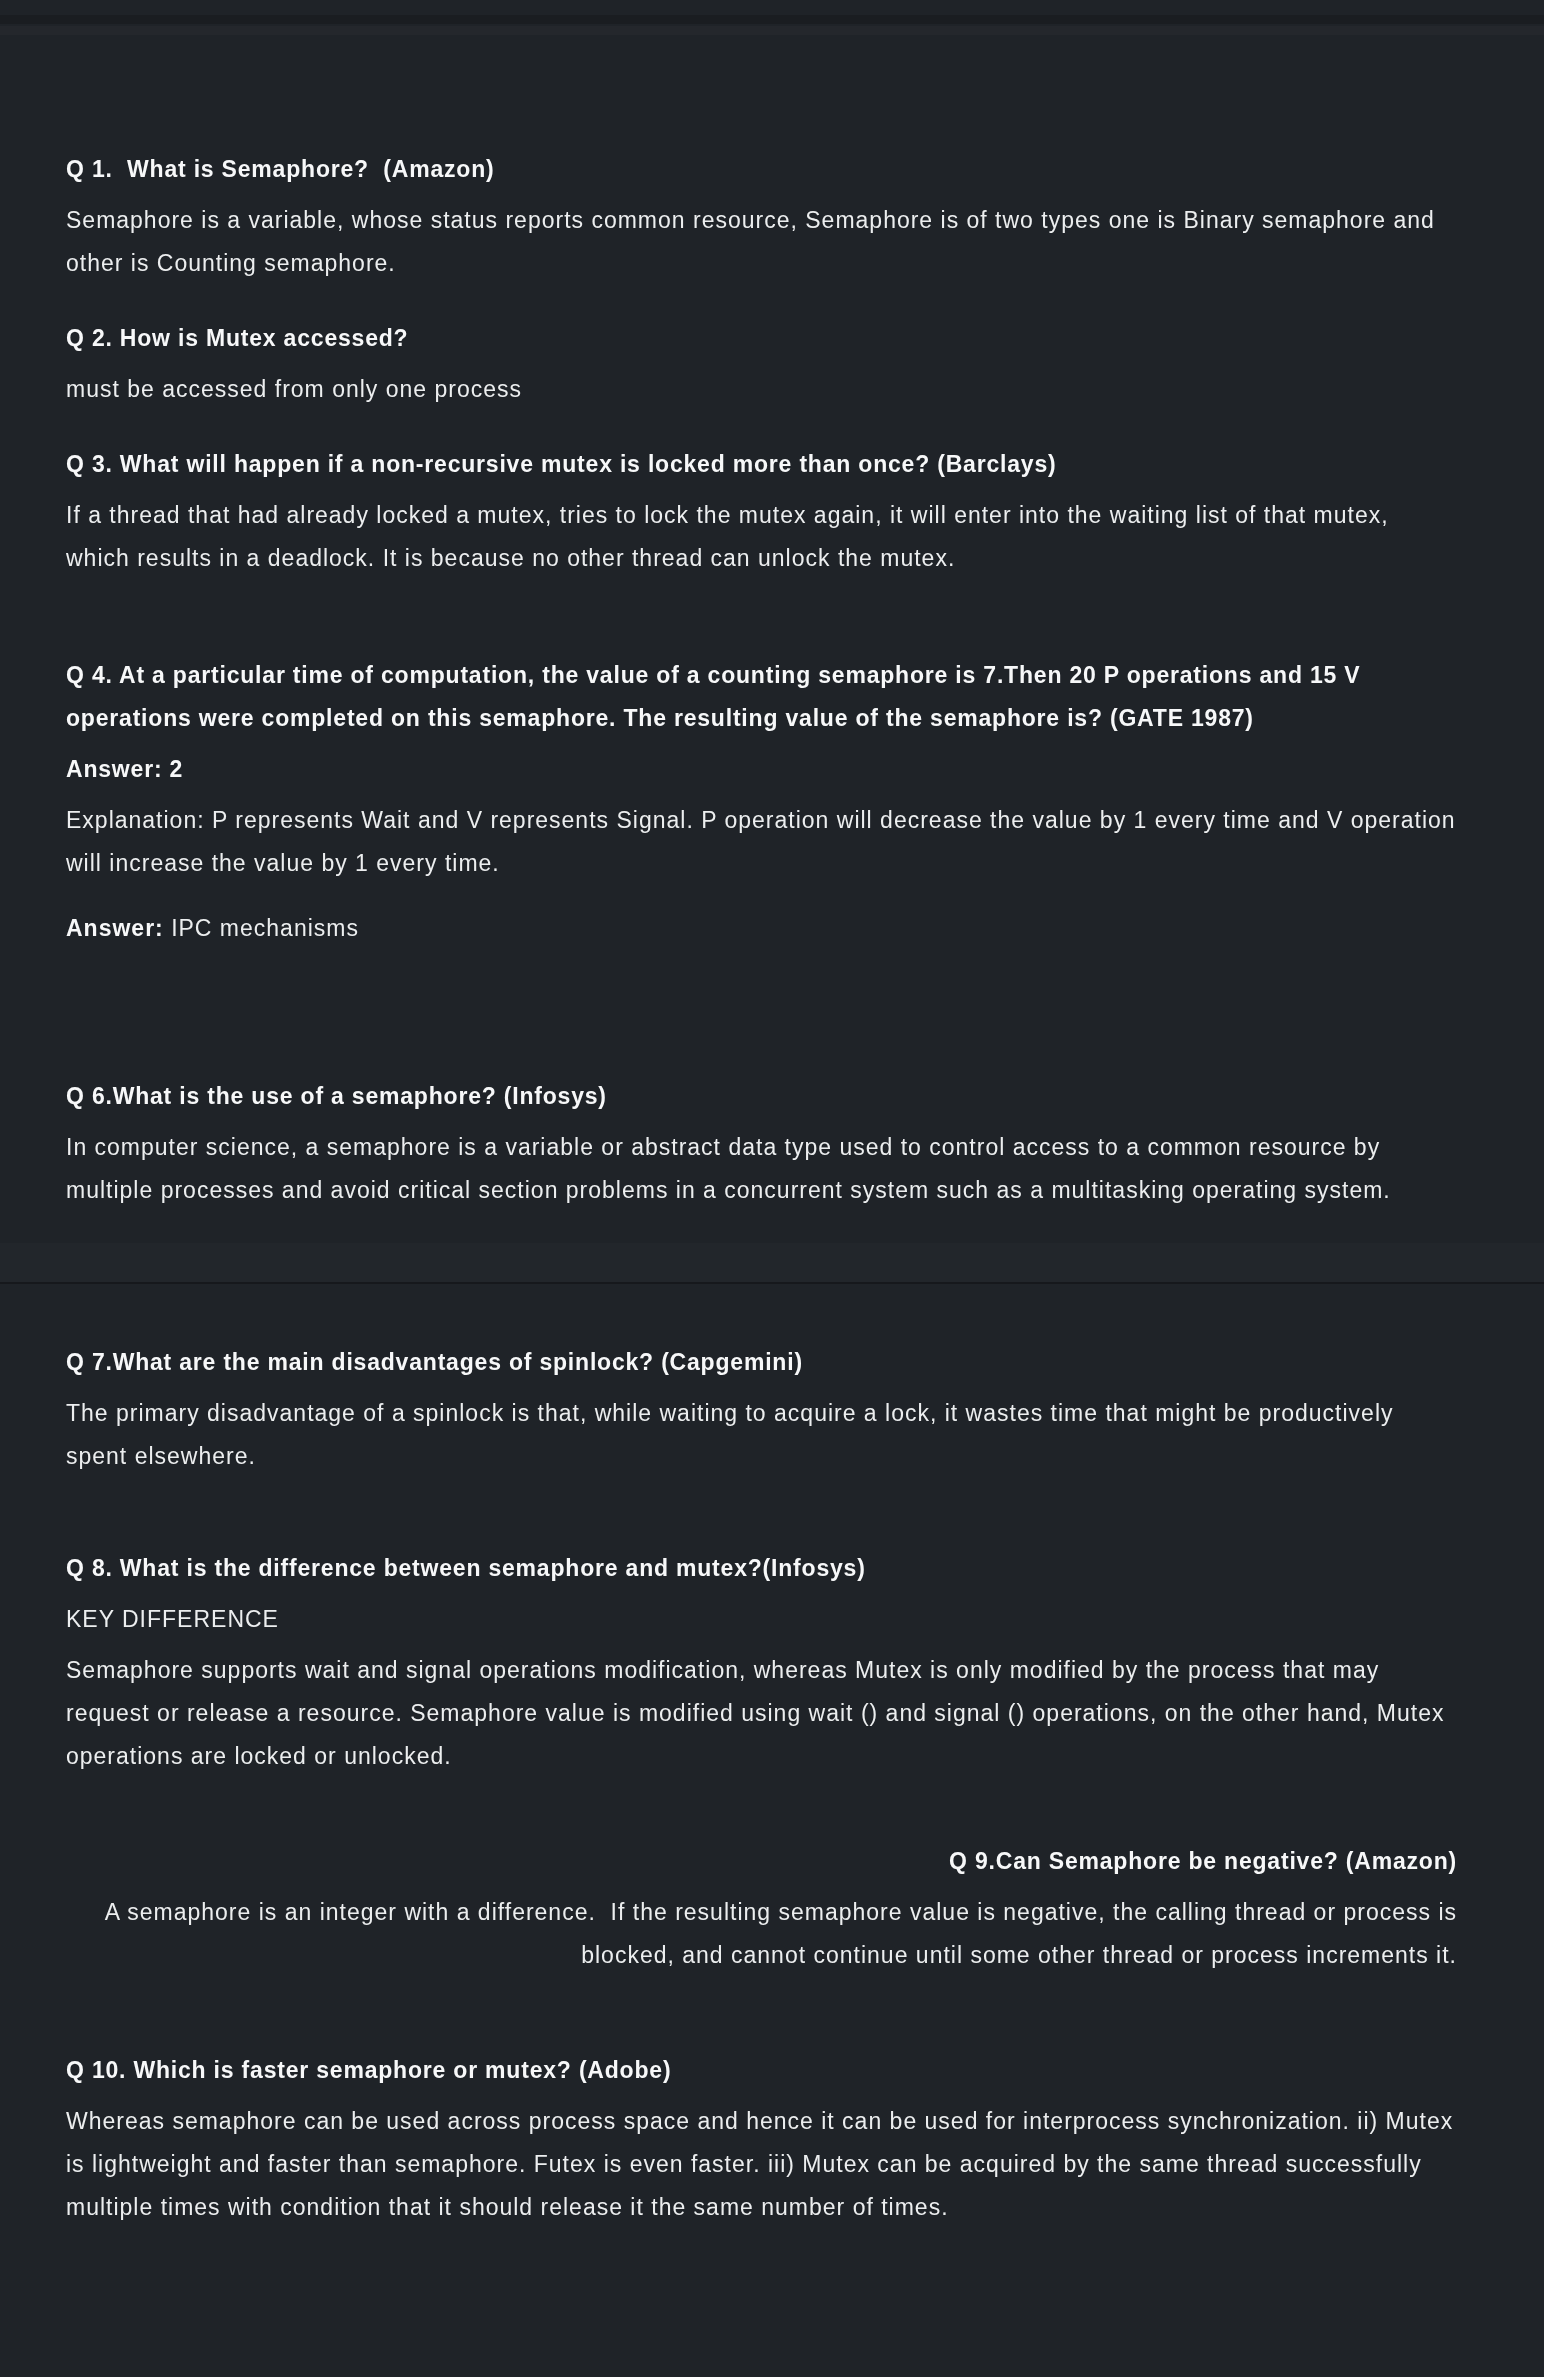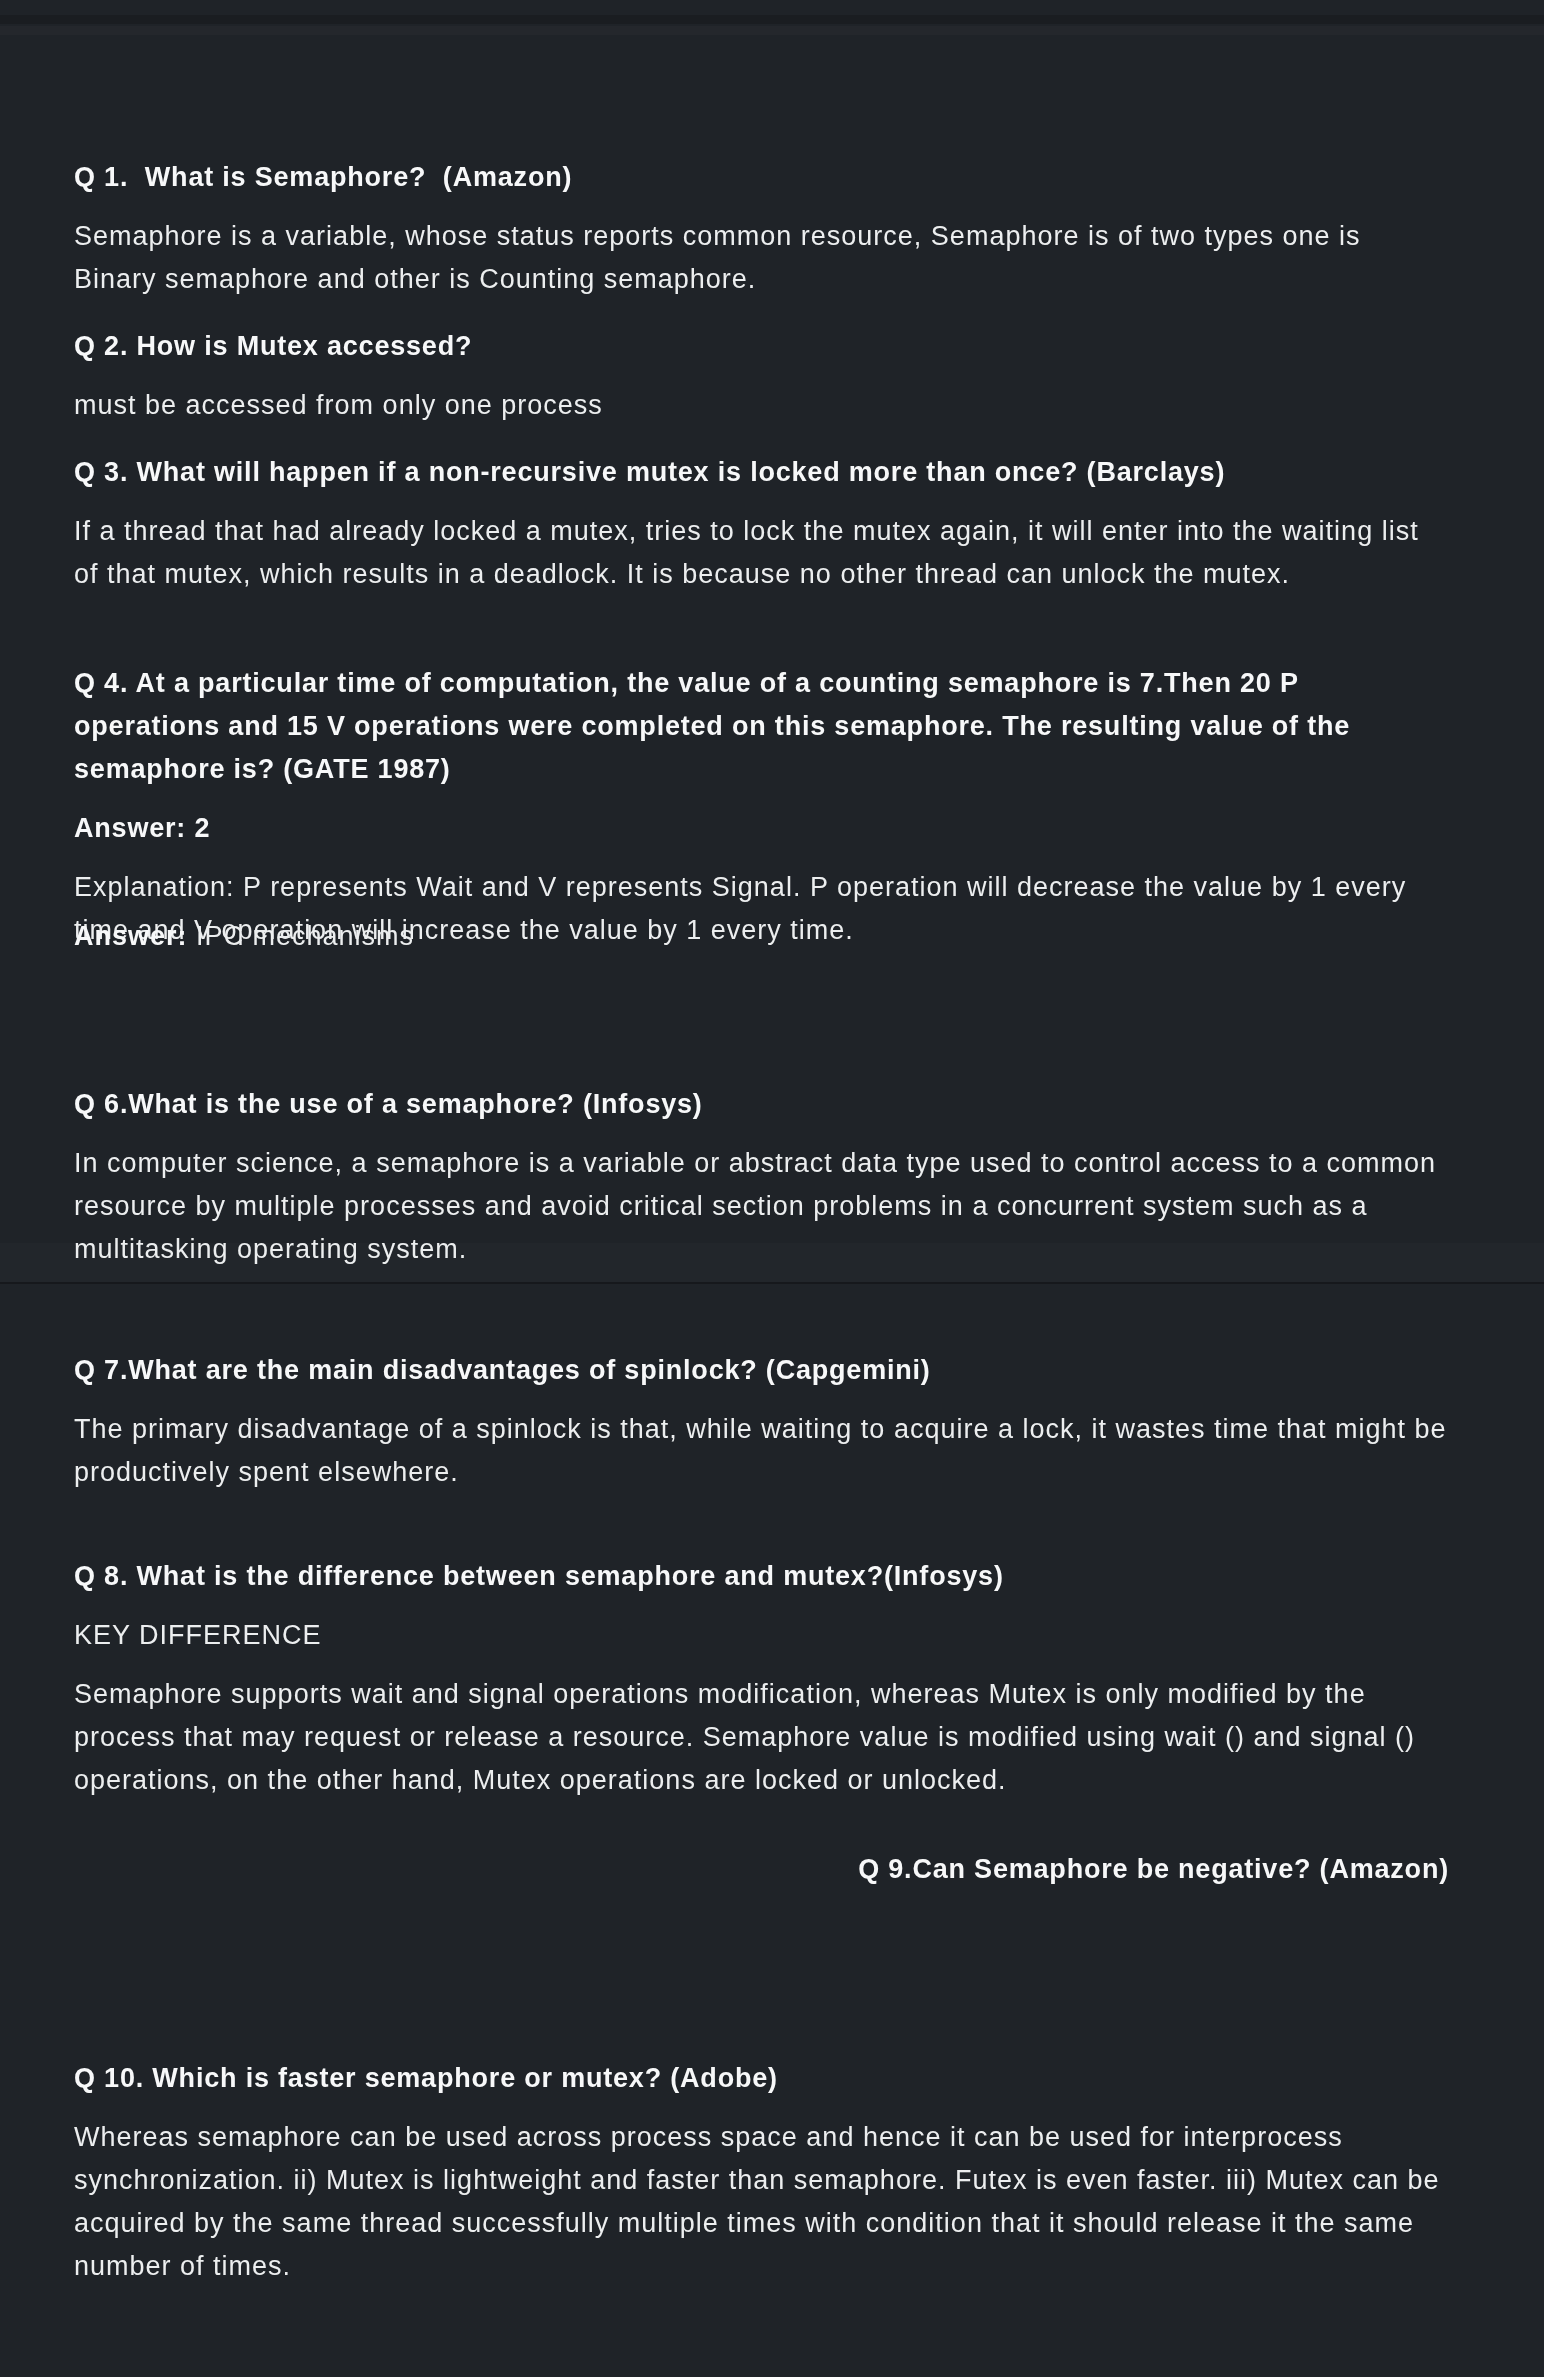--- a/index.html
+++ b/index.html
@@ -23,22 +23,22 @@
   .seam-top-dark  { top: 14.6px;   height: 9px; background: #1a1d21; }
   .seam-top-light { top: 26px;   height: 9px; background: #24272c; }
   .seam-mid-band  { top: 1243px; height: 40px; background: #22262b; }
   .seam-mid-line  { top: 1282px; height: 2.1px;  background: #16181c; }
   .qa {
     position: absolute;
     left: 58px;
     width: 1407px;
   }
   .qa p {
-    margin: 16px;
-    font-size: 27px;
+    margin: 8px;
+    font-size: 23px;
     line-height: 43px;
     letter-spacing: 1px;
     white-space: pre-wrap;
     color: #eceeef;
   }
   .qa p.h {
     font-weight: bold;
     letter-spacing: 0.8px;
     color: #f7f8f9;
   }
@@ -104,20 +104,21 @@
   </section>
 
   <section class="qa" id="q8">
     <p class="h">Q 8. What is the difference between semaphore and mutex?(Infosys)</p>
     <p class="t">KEY DIFFERENCE</p>
     <p class="t">Semaphore supports wait and signal operations modification, whereas Mutex is only modified by the process that may request or release a resource. Semaphore value is modified using wait () and signal () operations, on the other hand, Mutex operations are locked or unlocked.</p>
   </section>
 
   <section class="qa" id="q9">
     <p class="h">Q 9.Can Semaphore be negative? (Amazon)</p>
+    <p class="t">A semaphore is an integer with a difference.  If the resulting semaphore value is negative, the calling thread or process is blocked, and cannot continue until some other thread or process increments it.</p>
   </section>
 
   <section class="qa" id="q10">
     <p class="h">Q 10. Which is faster semaphore or mutex? (Adobe)</p>
     <p class="t">Whereas semaphore can be used across process space and hence it can be used for interprocess synchronization. ii) Mutex is lightweight and faster than semaphore. Futex is even faster. iii) Mutex can be acquired by the same thread successfully multiple times with condition that it should release it the same number of times.</p>
   </section>
 
 </div>
 
 

